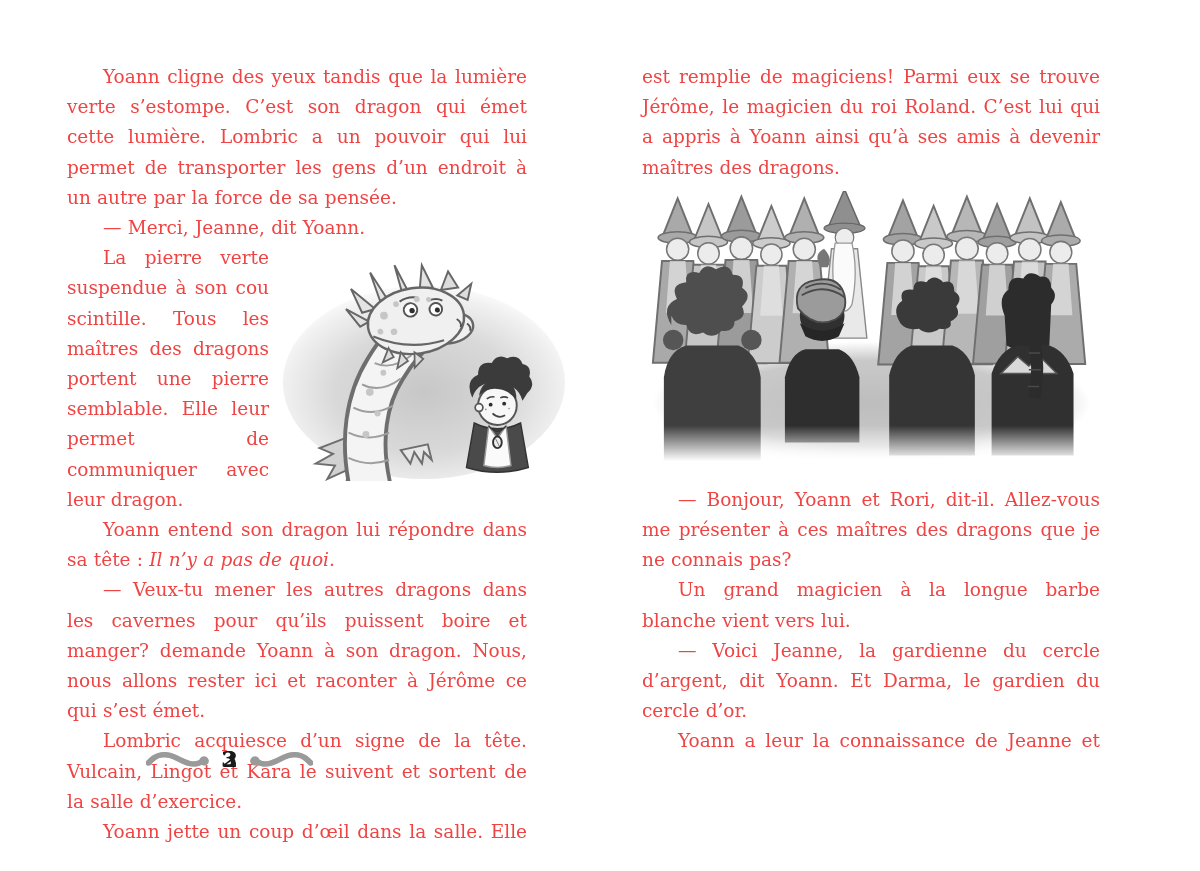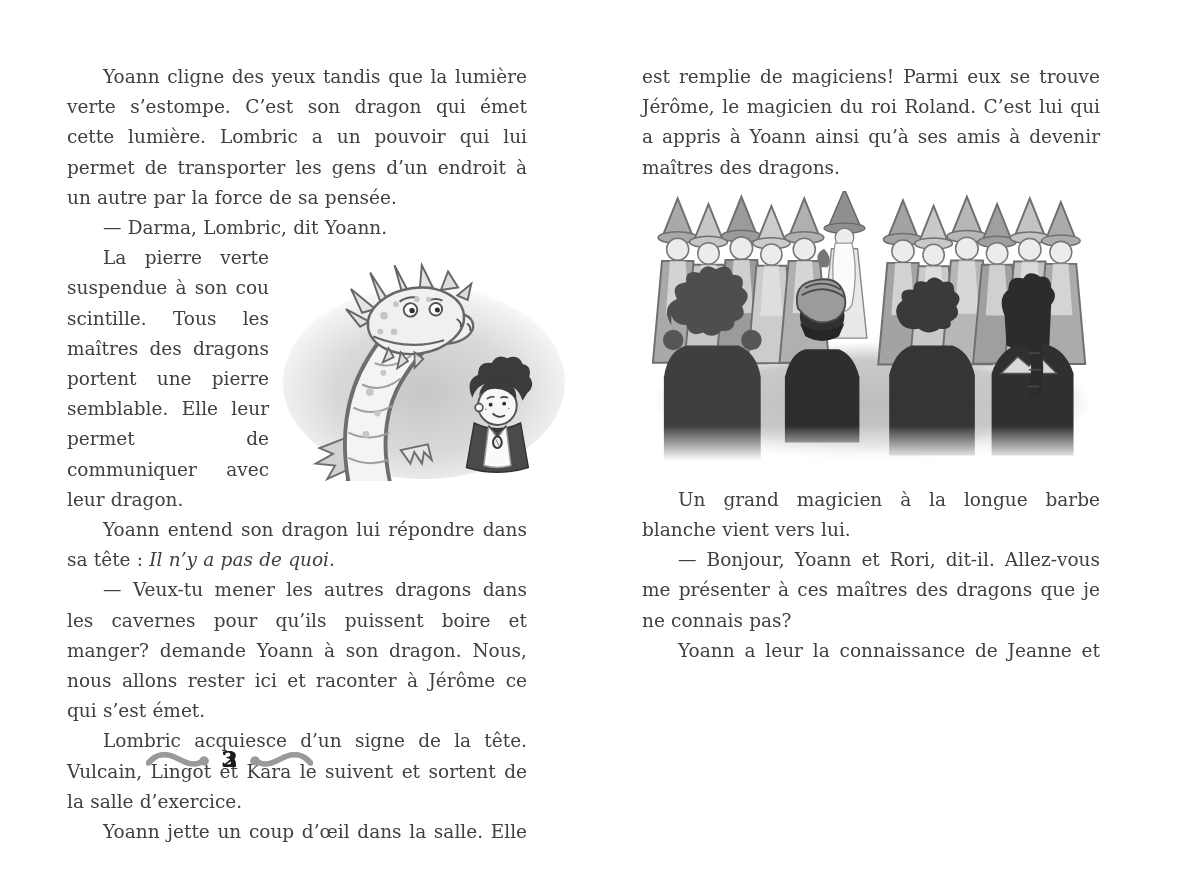--- a/index.html
+++ b/index.html
@@ -6,21 +6,21 @@
   body{
     position:relative;width:1200px;height:871px;overflow:hidden;
     font-family:"DejaVu Serif","Liberation Serif",serif;
     color:#222;
   }
   .page{position:absolute;top:62px;}
   .page-left{left:67px;width:460px;}
   .page-right{left:642px;width:458px;}
   .para{
     margin:0;text-align:justify;text-justify:inter-word;
-    font-size:18.5px;line-height:30.2px;color:#404040;
+    font-size:18.5px;line-height:30.2px;color:#ef4444;
     hyphens:none;-webkit-hyphens:none;word-spacing:0.02em;
   }
   .indent{text-indent:36px;}
   .cont{text-align-last:justify;}
   .para em{}
   
   .illu-float{
     float:right;width:250px;height:232px;margin:6px 0 0 8px;
   }
   .illu-float svg{display:block;width:300px;height:232px;}
@@ -33,21 +33,21 @@
     display:flex;justify-content:center;align-items:center;gap:11px;
   }
   .pagenum{font-size:23px;font-weight:700;color:#1b1b1b;transform:translateY(-2px);}
   .swash{display:block;}
 </style>
 </head>
 <body>
 
 <section class="page page-left">
   <p class="para indent">Yoann cligne des yeux tandis que la lumière verte s’estompe. C’est son dragon qui émet cette lumière. Lombric a un pouvoir qui lui permet de transporter les gens d’un endroit à un autre par la force de sa pensée.</p>
-  <p class="para indent">— Darma, Lombric, dit Yoann.</p>
+  <p class="para indent">— Merci, Jeanne, dit Yoann.</p>
 
   <div class="illu-float">
     <svg viewBox="0 0 300 240" preserveAspectRatio="xMinYMin meet">
       <defs>
         <radialGradient id="blobL" cx="50%" cy="55%" r="58%">
           <stop offset="0%" stop-color="#c7c7c7"></stop>
           <stop offset="55%" stop-color="#d9d9d9"></stop>
           <stop offset="85%" stop-color="#f0f0f0"></stop>
           <stop offset="100%" stop-color="#ffffff"></stop>
         </radialGradient>
@@ -197,22 +197,23 @@
         <path d="M-44,96 q8,-24 26,-30 h36 q18,6 26,30 v88 h-88 z" fill="#303030"></path>
         <path d="M-34,96 l18,-18 l12,10 l12,-10 l18,18 z" fill="#d9d9d9" stroke="#555" stroke-width="1.5"></path>
         <path d="M2,60 q6,30 0,62" fill="none" stroke="#2c2c2c" stroke-width="13"></path>
         <path d="M-4,74 h12 M-4,92 h13 M-5,110 h12" stroke="#4a4a4a" stroke-width="1.6"></path>
       </g>
 
       <rect x="0" y="252" width="470" height="38" fill="url(#fadeB)"></rect>
     </svg>
   </div>
 
+  <p class="para indent">— Bonjour, Yoann et Rori, dit-il. Allez-vous me présenter à ces maîtres des dragons que je ne connais pas?</p>
   <p class="para indent">Un grand magicien à la longue barbe blanche vient vers lui.</p>
-  <p class="para indent">— Bonjour, Yoann et Rori, dit-il. Allez-vous me présenter à ces maîtres des dragons que je ne connais pas?</p>
+  <p class="para indent">— Voici Jeanne, la gardienne du cercle d’argent, dit Yoann. Et Darma, le gardien du cercle d’or.</p>
   <p class="para indent cont">Yoann a leur la connaissance de Jeanne et</p>
 </section>
 
 <div class="page page-left pagefoot">
   <svg class="swash" width="64" height="21" viewBox="0 0 64 21">
     <path d="M2,13 C9,4 19,2.5 28,7 C37,11.5 44,15.5 51,13.5 C54,12.6 56,11.4 57.5,10.4" fill="none" stroke="#9a9a9a" stroke-width="5.2" stroke-linecap="round"></path>
     <circle cx="57.5" cy="11" r="4.4" fill="#9a9a9a"></circle>
   </svg>
   <span class="pagenum">2</span>
   <svg class="swash" width="64" height="21" viewBox="0 0 64 21">

